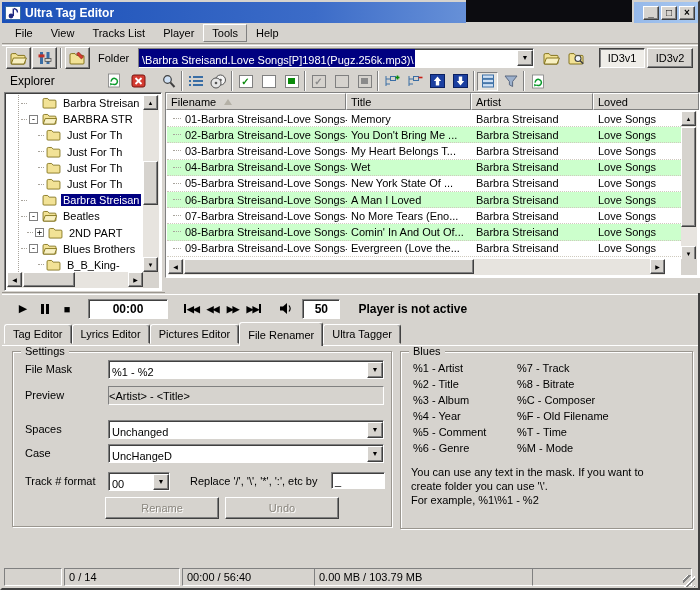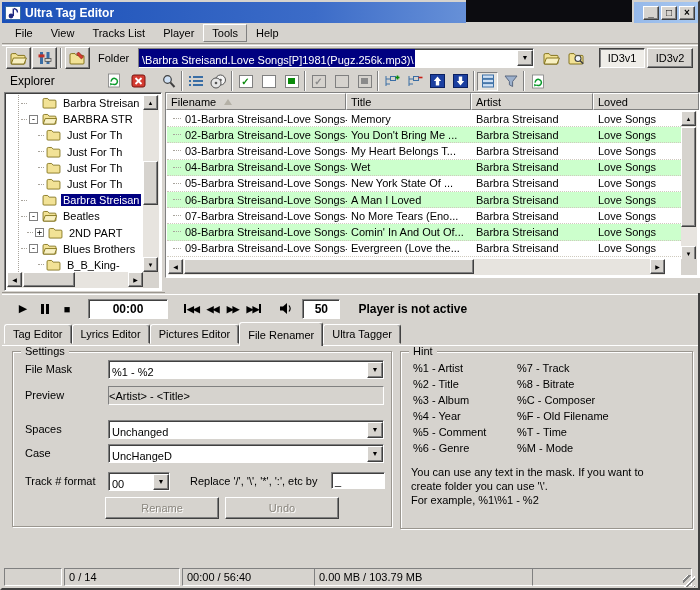--- a/index.html
+++ b/index.html
@@ -641,21 +641,21 @@
       <span class="flabel" style="left:177px;top:123px">Replace '/', '\', '*', ':', etc by</span>
       <div class="tinput sunken" style="left:318px;top:120px;width:54px">
         <span>_</span>
       </div>
 
       <button class="dbtn raised" style="left:92px;top:145px;width:114px">Rename</button>
       <button class="dbtn raised" style="left:212px;top:145px;width:114px">Undo</button>
     </div>
 
     <div class="group" style="left:398px;top:5px;width:293px;height:178px">
-      <span class="glabel">Hint</span>
+      <span class="glabel">Blues</span>
       <span class="hintline" style="left:12px;top:10px">%1 - Artist</span>
       <span class="hintline" style="left:12px;top:26px">%2 - Title</span>
       <span class="hintline" style="left:12px;top:42px">%3 - Album</span>
       <span class="hintline" style="left:12px;top:58px">%4 - Year</span>
       <span class="hintline" style="left:12px;top:74px">%5 - Comment</span>
       <span class="hintline" style="left:12px;top:90px">%6 - Genre</span>
       <span class="hintline" style="left:116px;top:10px">%7 - Track</span>
       <span class="hintline" style="left:116px;top:26px">%8 - Bitrate</span>
       <span class="hintline" style="left:116px;top:42px">%C - Composer</span>
       <span class="hintline" style="left:116px;top:58px">%F - Old Filename</span>

